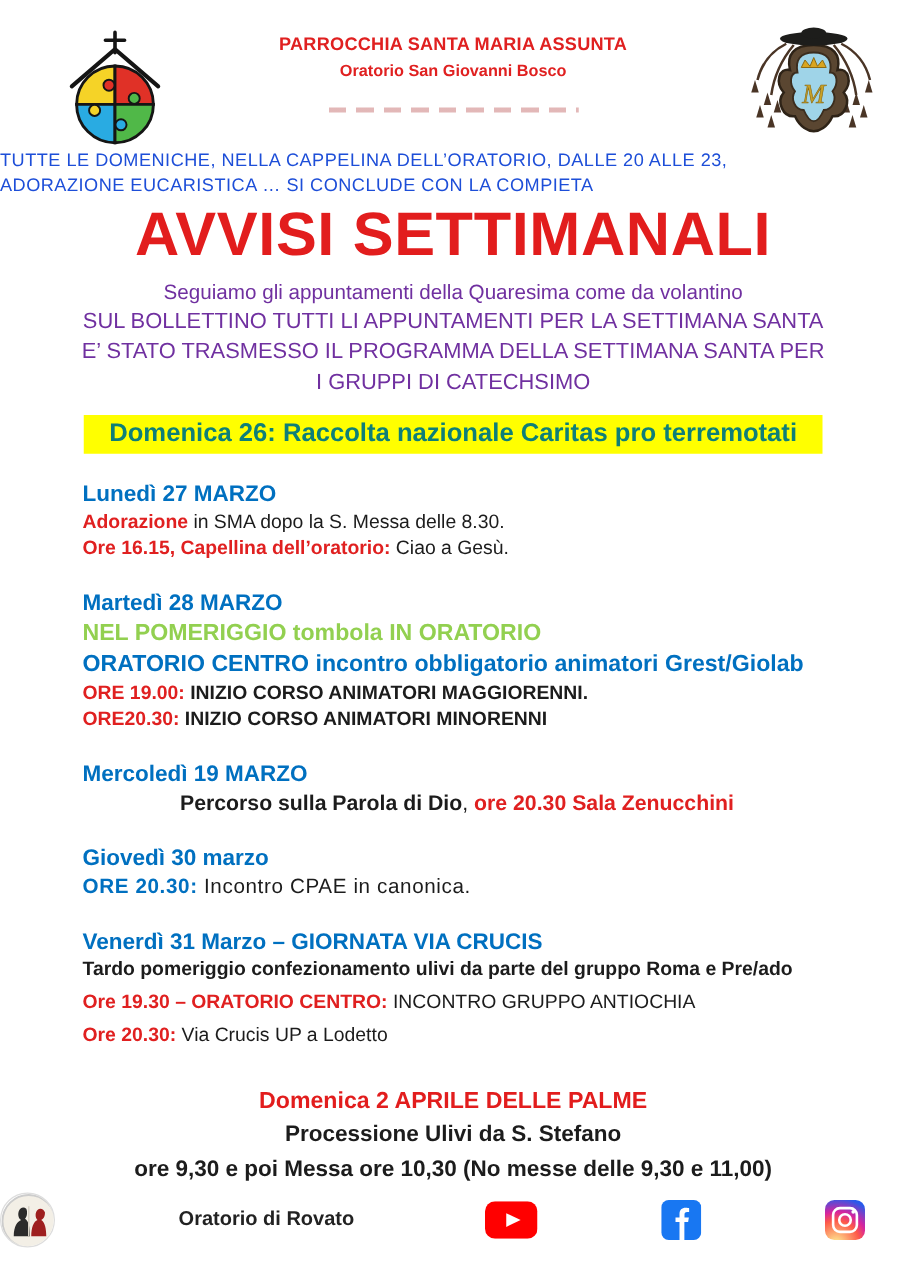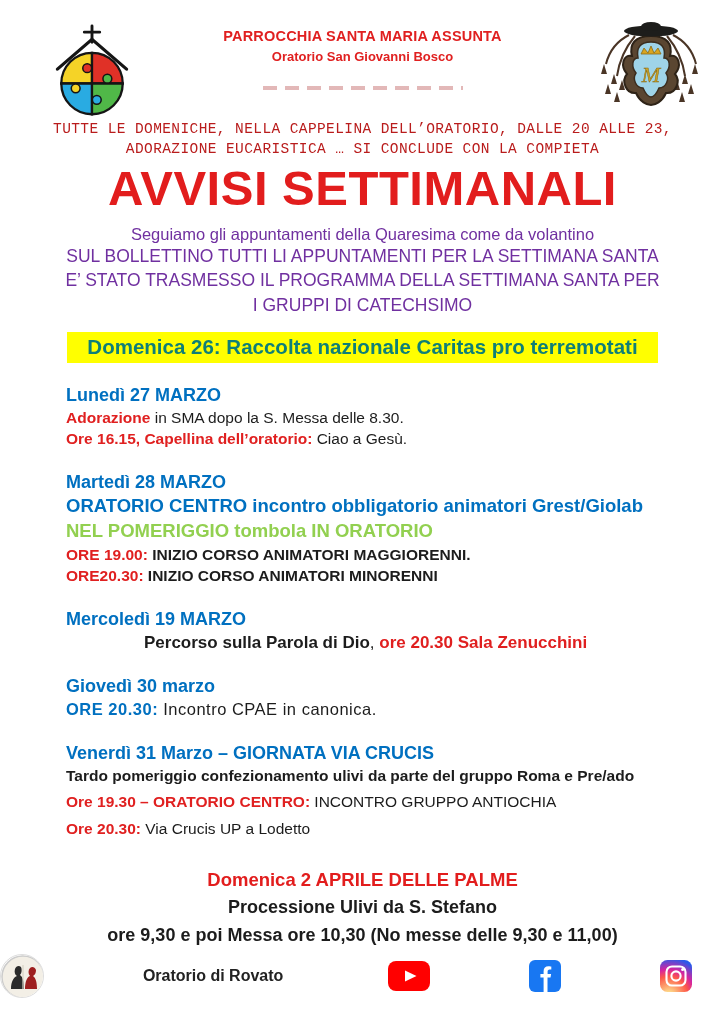--- a/index.html
+++ b/index.html
@@ -15,22 +15,22 @@
   .logo{position:absolute;left:48px;top:24px;width:88px;height:96px;}
   .crest{position:absolute;right:18px;top:18px;width:112px;height:96px;}
   .h-center{position:absolute;left:0;right:0;top:28px;text-align:center;}
   .parish{color:var(--red);font-weight:bold;font-size:14.5px;letter-spacing:.2px;}
   .orat{color:var(--red);font-weight:bold;font-size:13px;margin-top:5px;}
   .fineprint{width:200px;height:4px;margin:22px auto 0;
     background:repeating-linear-gradient(90deg,#d9a0a0 0 14px,transparent 14px 22px);
     opacity:.75;}
 
   
-  .intro{margin-top:2px;text-align:center;font-family:Liberation Mono, monospace;
-    font-size:14.5px;letter-spacing:.4px;line-height:1.35;color:#b91c1c;}
+  .intro{margin-top:2px;text-align:left;font-family:Liberation Sans, sans-serif;
+    font-size:14.5px;letter-spacing:.4px;line-height:1.35;color:#1d4ed8;}
   .title{margin-top:4px;text-align:center;color:#e21d1d;font-size:49px;
     font-weight:700;letter-spacing:.5px;line-height:1.05;}
 
   
   .pblock{margin-top:10px;text-align:center;color:var(--purple);font-weight:normal;}
   .pblock .l1{font-size:16.5px;}
   .pblock .lcaps{font-size:17.5px;line-height:1.42;white-space:nowrap;}
 
   
   .banner-wrap{text-align:center;margin-top:14px;}
@@ -141,22 +141,22 @@
   <div class="sched">
 
     <div class="day">
       <h3>Lunedì 27 MARZO</h3>
       <p class="line"><span class="red b">Adorazione</span><span class="blk"> in SMA dopo la S. Messa delle 8.30.</span></p>
       <p class="line"><span class="red b">Ore 16.15, Capellina dell’oratorio:</span><span class="blk"> Ciao a Gesù.</span></p>
     </div>
 
     <div class="day">
       <h3>Martedì 28 MARZO</h3>
+      <p class="line big"><span class="green b">NEL POMERIGGIO tombola IN ORATORIO</span></p>
       <p class="line big"><span class="blue b">ORATORIO CENTRO incontro obbligatorio animatori Grest/Giolab</span></p>
-      <p class="line big"><span class="green b">NEL POMERIGGIO tombola IN ORATORIO</span></p>
       <p class="line"><span class="red b">ORE 19.00:</span><span class="blk b"> INIZIO CORSO ANIMATORI MAGGIORENNI.</span></p>
       <p class="line"><span class="red b">ORE20.30:</span><span class="blk b"> INIZIO CORSO ANIMATORI MINORENNI</span></p>
     </div>
 
     <div class="day">
       <h3>Mercoledì 19 MARZO</h3>
       <p class="line indent"><span class="blk b">Percorso sulla Parola di Dio</span><span class="blk">, </span><span class="red b">ore 20.30 Sala Zenucchini</span></p>
     </div>
 
     <div class="day">

